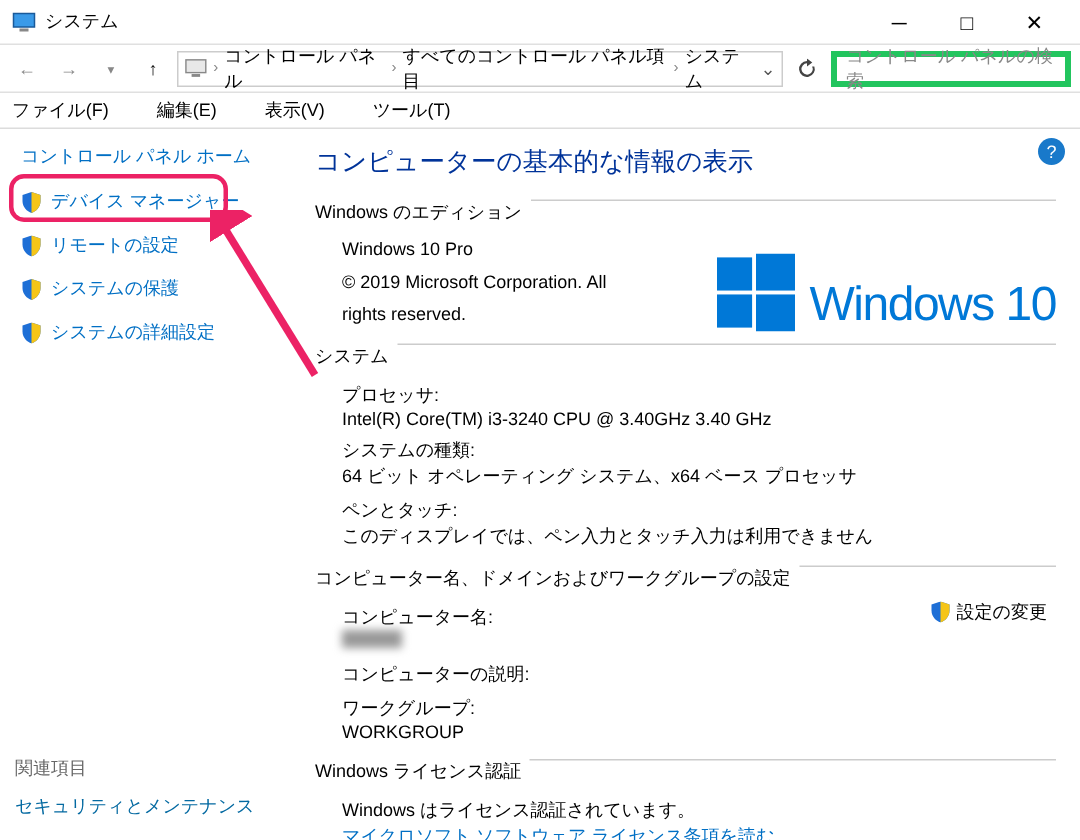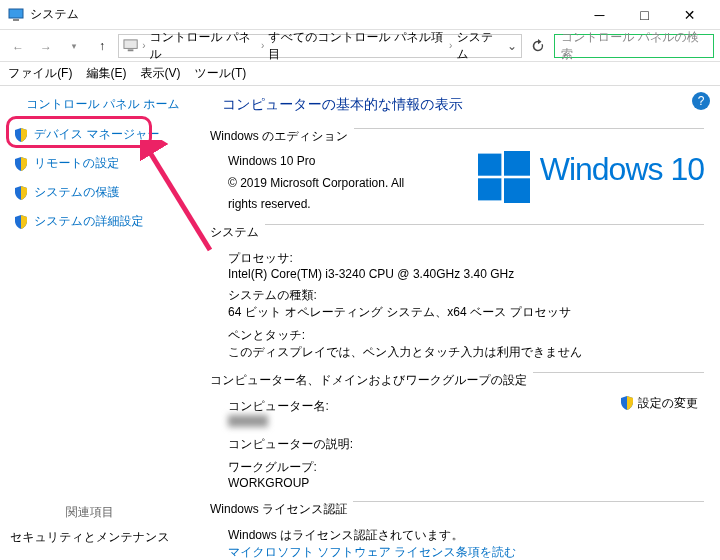--- a/index.html
+++ b/index.html
@@ -11,40 +11,40 @@
 .titlebar .winbtn { width: 45px; height: 30px; display: flex; align-items: center; justify-content: center; font-size: 14px; }
 .navbar { height: 32px; display: flex; align-items: center; padding: 0 6px; gap: 4px; border-bottom: 1px solid #e0e0e0; }
 .navbtn { width: 24px; height: 24px; display: flex; align-items: center; justify-content: center; color: #888; }
 .navbtn.enabled { color: #000; }
 .addressbar { flex: 1; display: flex; align-items: center; gap: 4px; padding: 2px 4px; border: 1px solid #ccc; height: 24px; background: #fff; }
 .addr-icon { width: 16px; height: 16px; }
 .crumb { color: #000; }
 .crumb-sep { color: #888; font-size: 10px; }
 .addr-drop { color: #555; margin-left: auto; }
 .refresh { width: 24px; height: 24px; display: flex; align-items: center; justify-content: center; }
-.searchbox { width: 160px; height: 24px; border: 1px solid #22c55e; padding: 0 6px; color: #888; display: flex; align-items: center; }
-.menubar { height: 24px; display: flex; align-items: center; gap: 14px; padding: 0 8px; border-bottom: 1px solid #dcdcdc; font-size: 12px; }
+.searchbox { width: 160px; height: 24px; border: 4px solid #22c55e; padding: 0 6px; color: #888; display: flex; align-items: center; }
+.menubar { height: 24px; display: flex; align-items: center; gap: 32px; padding: 0 8px; border-bottom: 1px solid #dcdcdc; font-size: 12px; }
 .body { display: flex; height: calc(560px - 30px - 32px - 24px); }
-.sidebar { width: 192px; padding: 10px 0 10px 10px; border-right: none; text-align: center; }
+.sidebar { width: 192px; padding: 10px 0 10px 10px; border-right: none; }
 .sidebar-heading { color: #006fc4; font-size: 12px; margin-bottom: 10px; padding-left: 4px; }
 .sidebar-item { display: flex; align-items: center; gap: 6px; padding: 3px 4px; color: #006fc4; font-size: 12px; margin-bottom: 6px; }
 .shield { width: 14px; height: 14px; display: inline-block; }
 .highlight-box { border: 3px solid #ec2265; border-radius: 10px; position: absolute; top: 116px; left: 6px; width: 146px; height: 32px; z-index: 5; pointer-events: none; }
 .arrow { position: absolute; top: 140px; left: 140px; z-index: 5; pointer-events: none; }
 .sidebar-bottom { position: absolute; bottom: 14px; left: 10px; }
 .sidebar-bottom .rel { color: #666; font-size: 12px; margin-bottom: 8px; }
-.sidebar-bottom .link { color: #000000; font-size: 12px; }
+.sidebar-bottom .link { color: #0369a1; font-size: 12px; }
 .main { flex: 1; padding: 10px 16px 10px 18px; overflow: hidden; position: relative; }
 .helpbtn { position: absolute; top: 6px; right: 10px; width: 18px; height: 18px; border-radius: 50%; background: #1979ca; color: #fff; font-size: 12px; display: flex; align-items: center; justify-content: center; }
-.main-title { color: #003399; font-size: 14px; margin-bottom: 14px; margin-left: 12px; }
+.main-title { color: #003399; font-size: 17px; margin-bottom: 14px; }
 .section-hdr { display: flex; align-items: flex-start; font-size: 12px; color: #000; margin: 8px 0 6px 0; }
 .section-hdr .line { flex: 1; height: 1px; background: #ccc; margin-left: 6px; }
 .edition-row { display: flex; gap: 34px; }
 .edition-text { font-size: 12px; line-height: 1.8; }
-.winlogo { display: flex; align-items: flex-start; gap: 10px; }
+.winlogo { display: flex; align-items: flex-end; gap: 10px; }
 .winlogo-text { color: #0078d7; font-size: 32px; font-weight: 300; letter-spacing: -1px; }
 .kv { display: flex; font-size: 12px; padding: 3px 0 3px 18px; flex-direction: column; }
 .kv .k { width: 150px; }
 .kv .v { flex: 1; }
 .link-right { color: #000000; font-size: 12px; display: flex; align-items: center; gap: 4px; }
 .blur { filter: blur(3px); background: #999; color: transparent; display: inline-block; height: 12px; }
 .inline-link { color: #006fc4; }
 </style>
 </head>
 <body>

